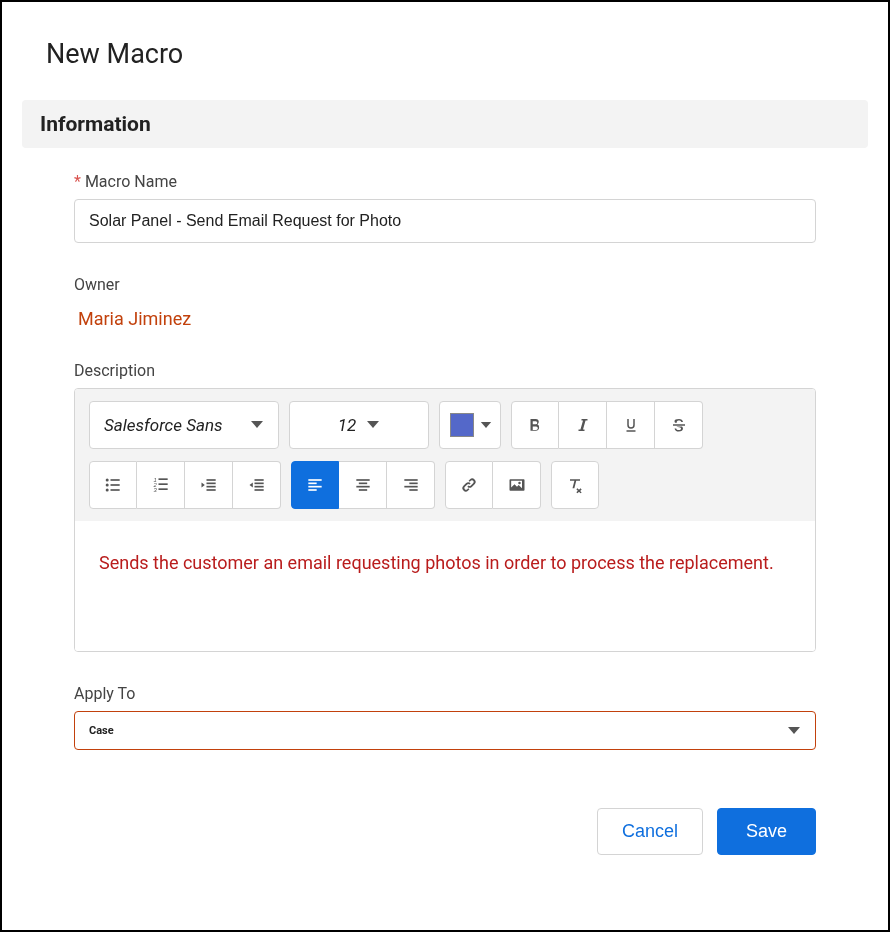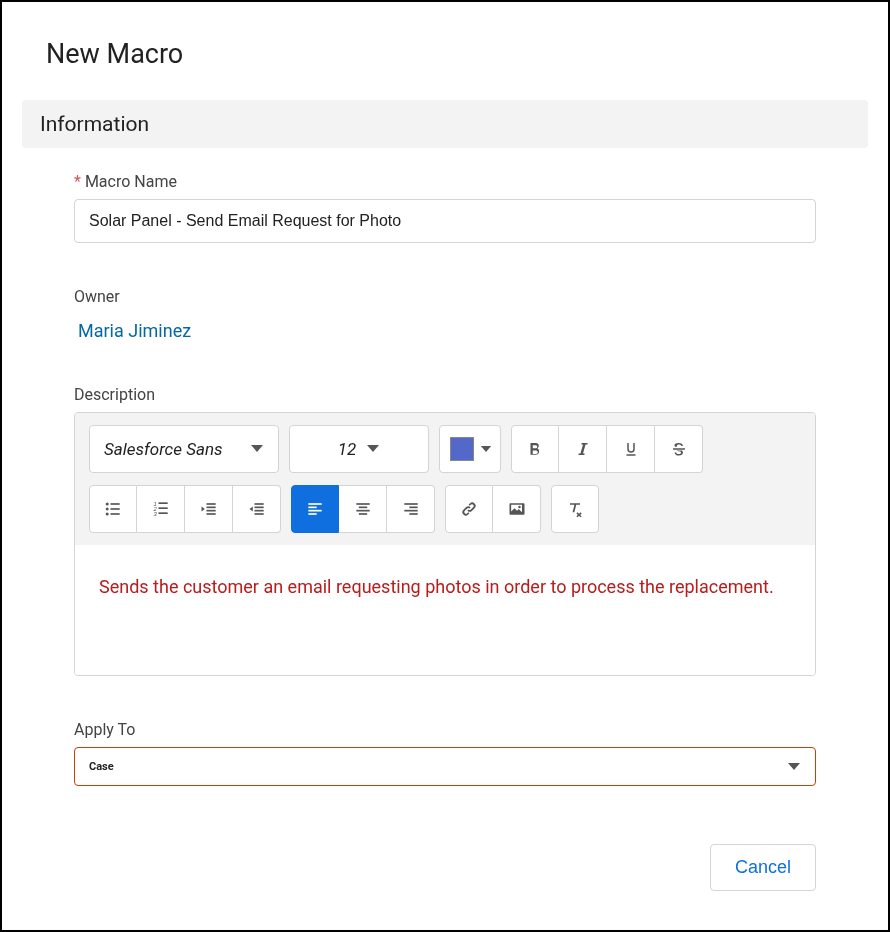--- a/index.html
+++ b/index.html
@@ -23,29 +23,29 @@
       font-weight: 400;
       color: #222;
       margin-left: 24px;
       margin-bottom: 30px;
     }
     .section-header {
       background: #f3f3f3;
       border-radius: 4px;
       padding: 12px 18px;
       font-size: 21px;
-      font-weight: 400;
+      font-weight: 700;
       color: #222;
       margin-bottom: 24px;
     }
     .form-area {
       padding: 0 52px;
     }
     .field-group {
-      margin-bottom: 44px;
+      margin-bottom: 32px;
     }
     .field-label {
       font-size: 16px;
       color: #444;
       margin-bottom: 8px;
       display: block;
     }
     .required-star {
       color: #d9534f;
       margin-right: 4px;
@@ -54,21 +54,21 @@
       width: 100%;
       padding: 12px 14px;
       font-size: 16px;
       border: 1px solid #d4d4d4;
       border-radius: 4px;
       background: #fff;
       color: #222;
     }
     .readonly-value {
       font-size: 18px;
-      color: #0369a1;
+      color: #c2410c;
       padding: 6px 4px 0 4px;
     }
     .editor-wrap {
       border: 1px solid #d4d4d4;
       border-radius: 4px;
       overflow: hidden;
     }
     .toolbar {
       background: #f3f3f3;
       padding: 12px 14px;
@@ -384,16 +384,17 @@
             <svg width="14" height="10" viewBox="0 0 14 10">
                 <path d="M1 1 L7 8 L13 1 Z"></path>
               </svg>
           </span>
         </div>
       </div>
     </div>
 
     <div class="button-row">
       <button class="btn btn-secondary">Cancel</button>
+      <button class="btn btn-primary">Save</button>
     </div>
 
   </div>
 </div>
 
 </body></html>

